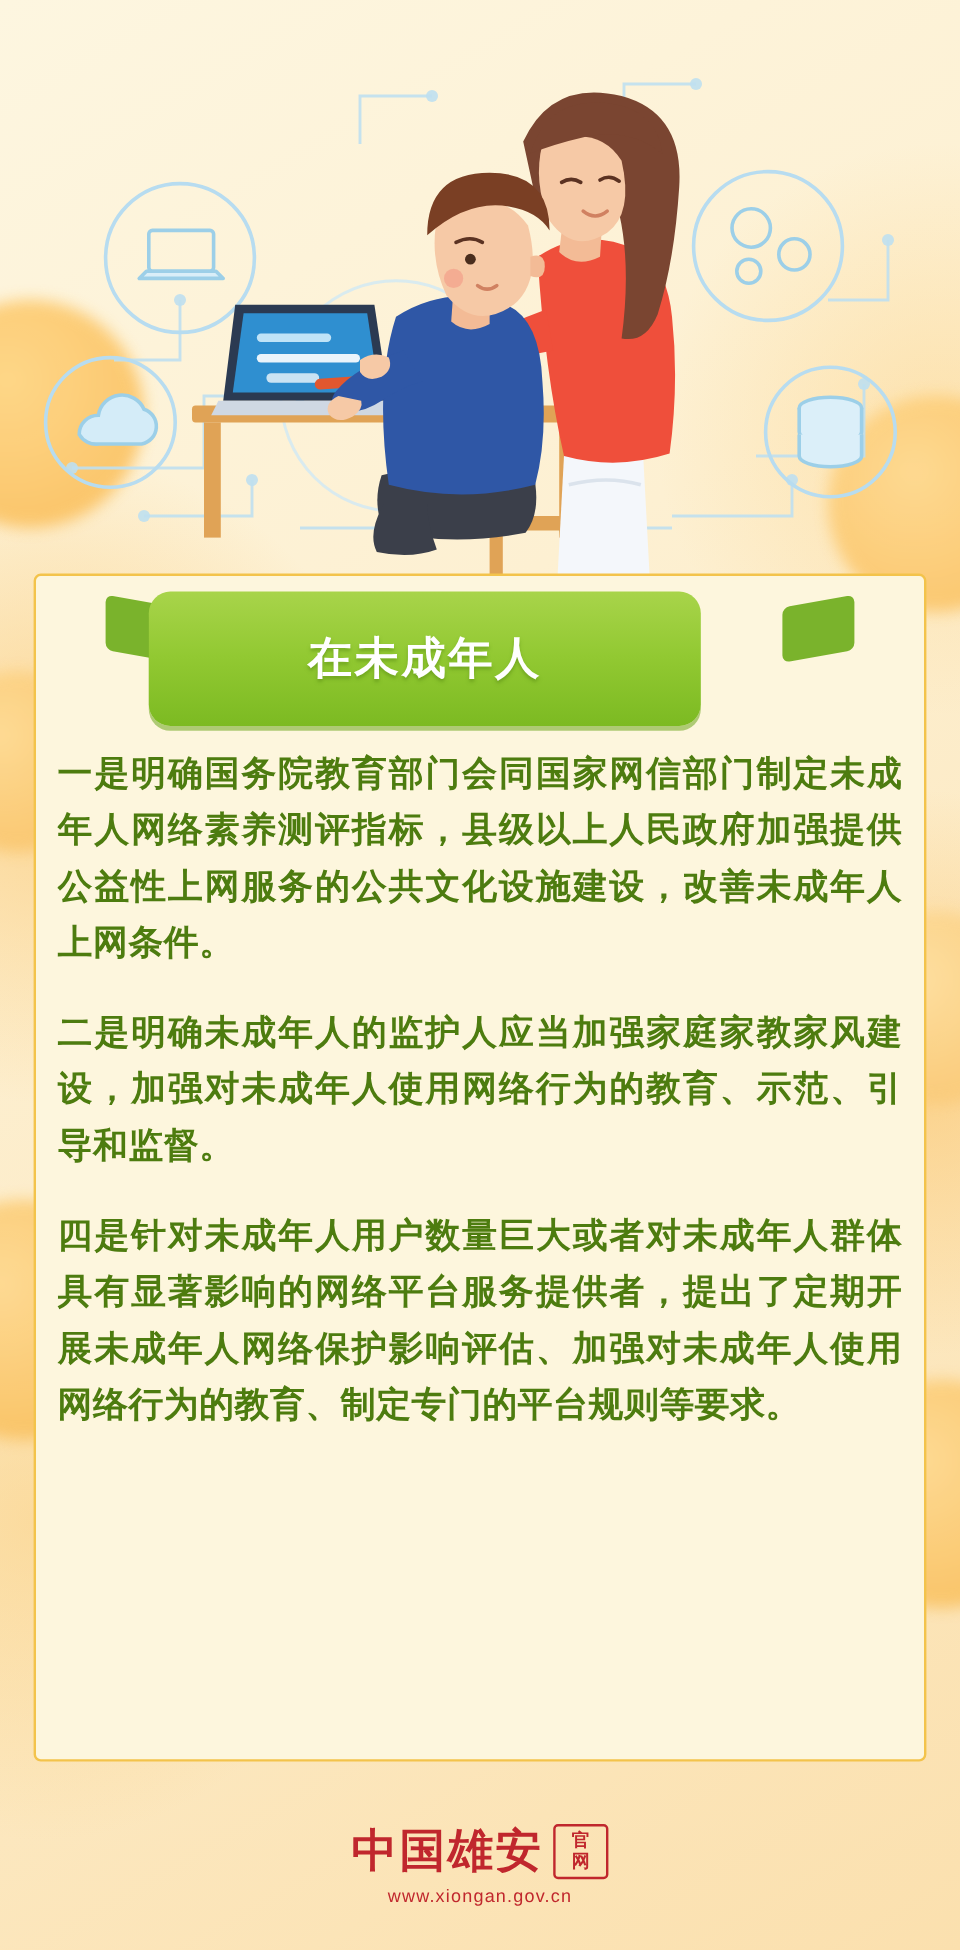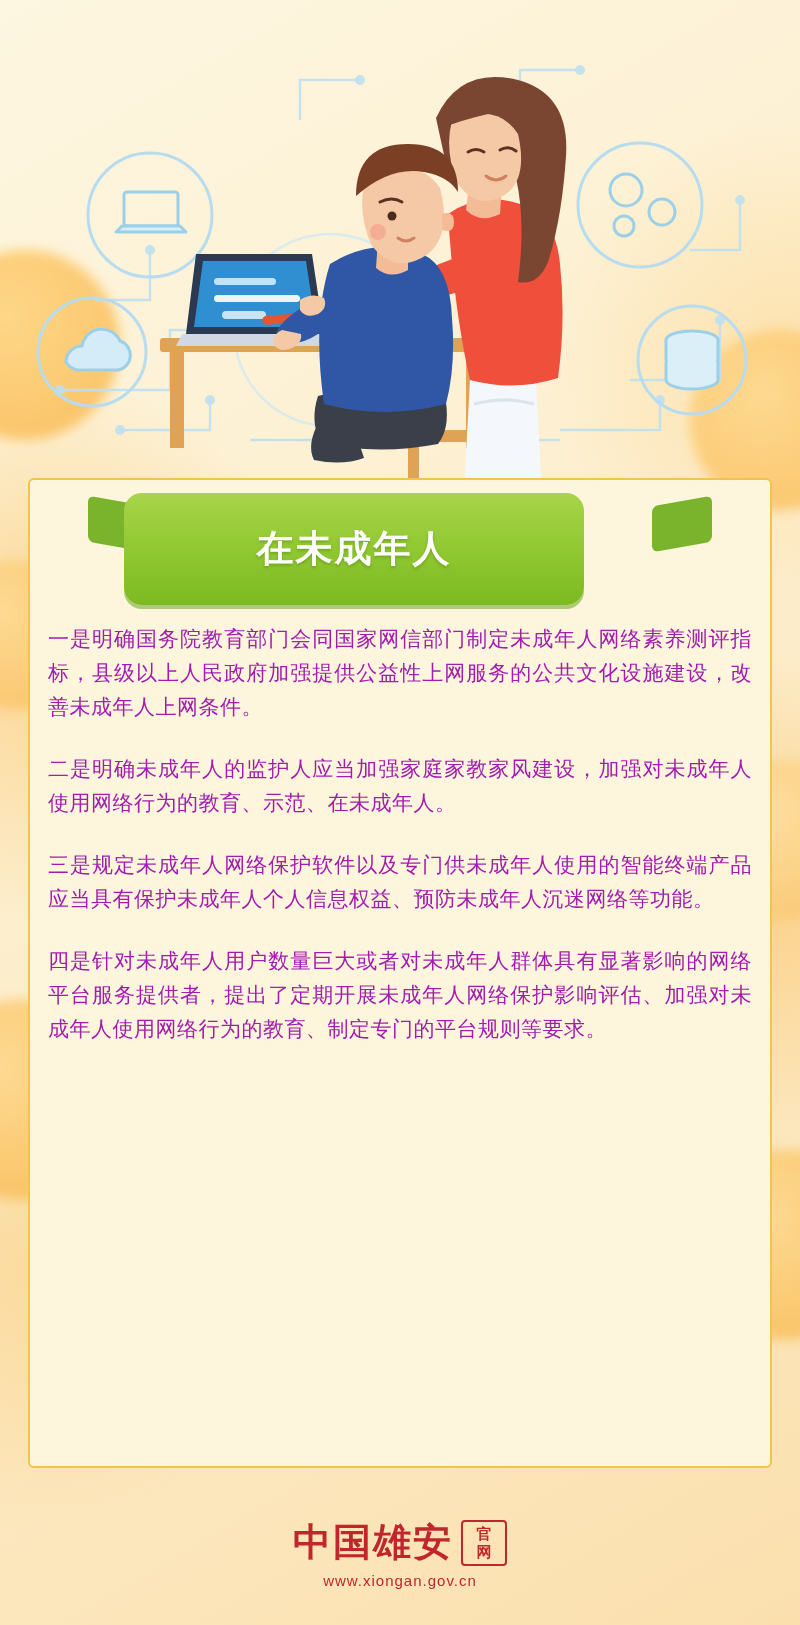--- a/index.html
+++ b/index.html
@@ -110,24 +110,24 @@
   }
   .card-inner {
     position: absolute;
     left: 18px;
     top: 142px;
     right: 18px;
     bottom: 16px;
     overflow: hidden;
   }
   .para {
-    color: #a21caf;
-    font-size: 21px;
+    color: #4d7c0f;
+    font-size: 29px;
     line-height: 1.62;
-    font-weight: normal;
+    font-weight: bold;
     letter-spacing: .5px;
     margin: 0 0 28px 0;
     text-align: justify;
   }
   .para:last-child { margin-bottom: 0; }
 
   
   .footer {
     position: absolute;
     left: 0;
@@ -311,22 +311,21 @@
         <circle cx="378" cy="232" r="8" fill="#f3a08a" opacity=".7"></circle>
 
         <path d="M398 238 q8 6 16 0" stroke="#d08161" stroke-width="3" fill="none" stroke-linecap="round"></path>
       </g>
     </svg>
   </div>
 
   <div class="card">
     <div class="card-inner">
       <p class="para">一是明确国务院教育部门会同国家网信部门制定未成年人网络素养测评指标，县级以上人民政府加强提供公益性上网服务的公共文化设施建设，改善未成年人上网条件。</p>
-      <p class="para">二是明确未成年人的监护人应当加强家庭家教家风建设，加强对未成年人使用网络行为的教育、示范、在未成年人。</p>
-      <p class="para">三是规定未成年人网络保护软件以及专门供未成年人使用的智能终端产品应当具有保护未成年人个人信息权益、预防未成年人沉迷网络等功能。</p>
+      <p class="para">二是明确未成年人的监护人应当加强家庭家教家风建设，加强对未成年人使用网络行为的教育、示范、引导和监督。</p>
       <p class="para">四是针对未成年人用户数量巨大或者对未成年人群体具有显著影响的网络平台服务提供者，提出了定期开展未成年人网络保护影响评估、加强对未成年人使用网络行为的教育、制定专门的平台规则等要求。</p>
     </div>
   </div>
 
   <div class="ribbon-wrap">
     <div class="ribbon-tail left"></div>
     <div class="ribbon-tail right"></div>
     <div class="ribbon">
       <div class="line">在未成年人</div>
     </div>

